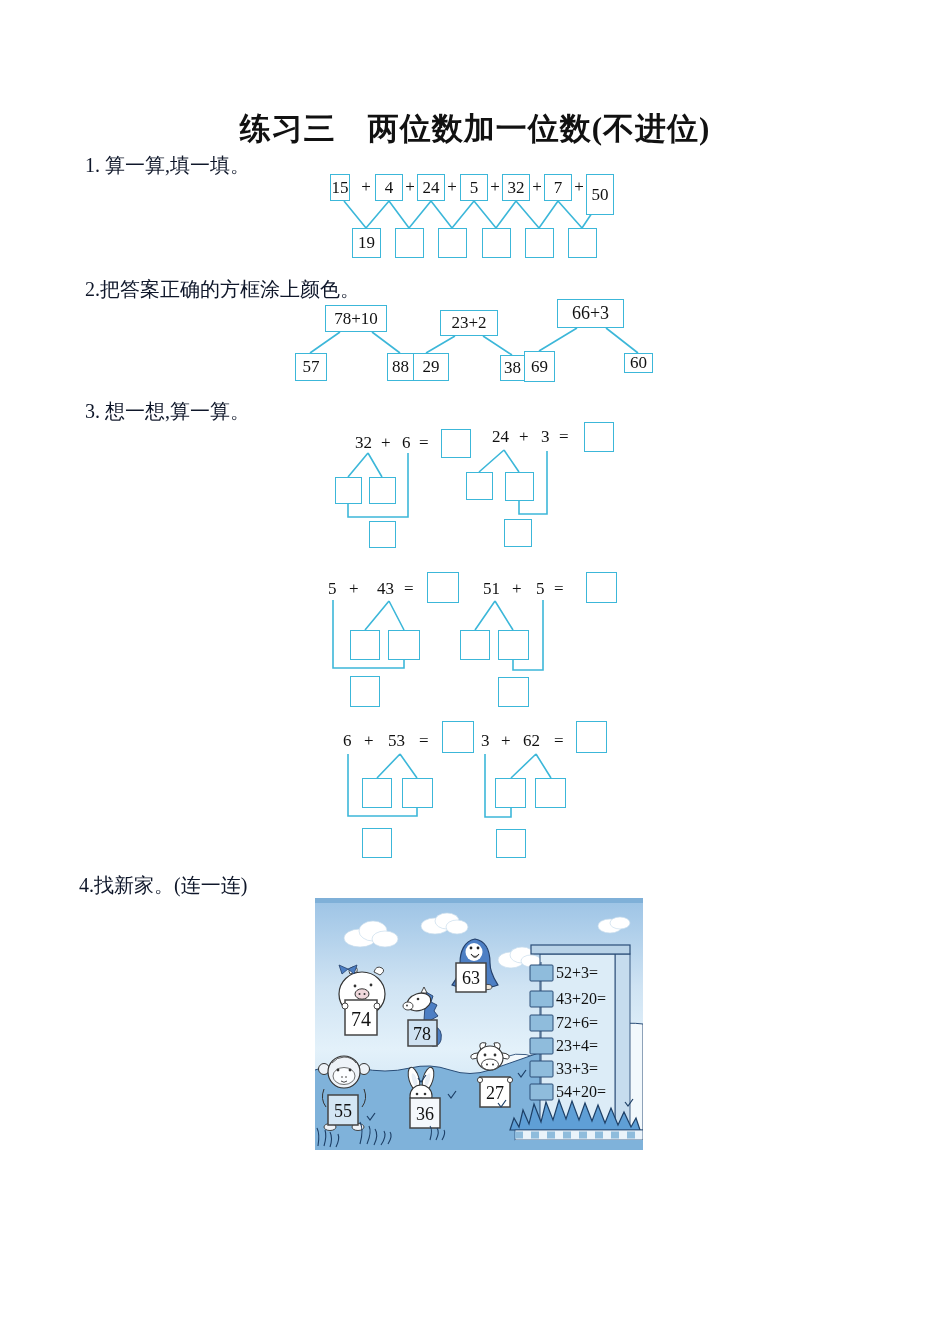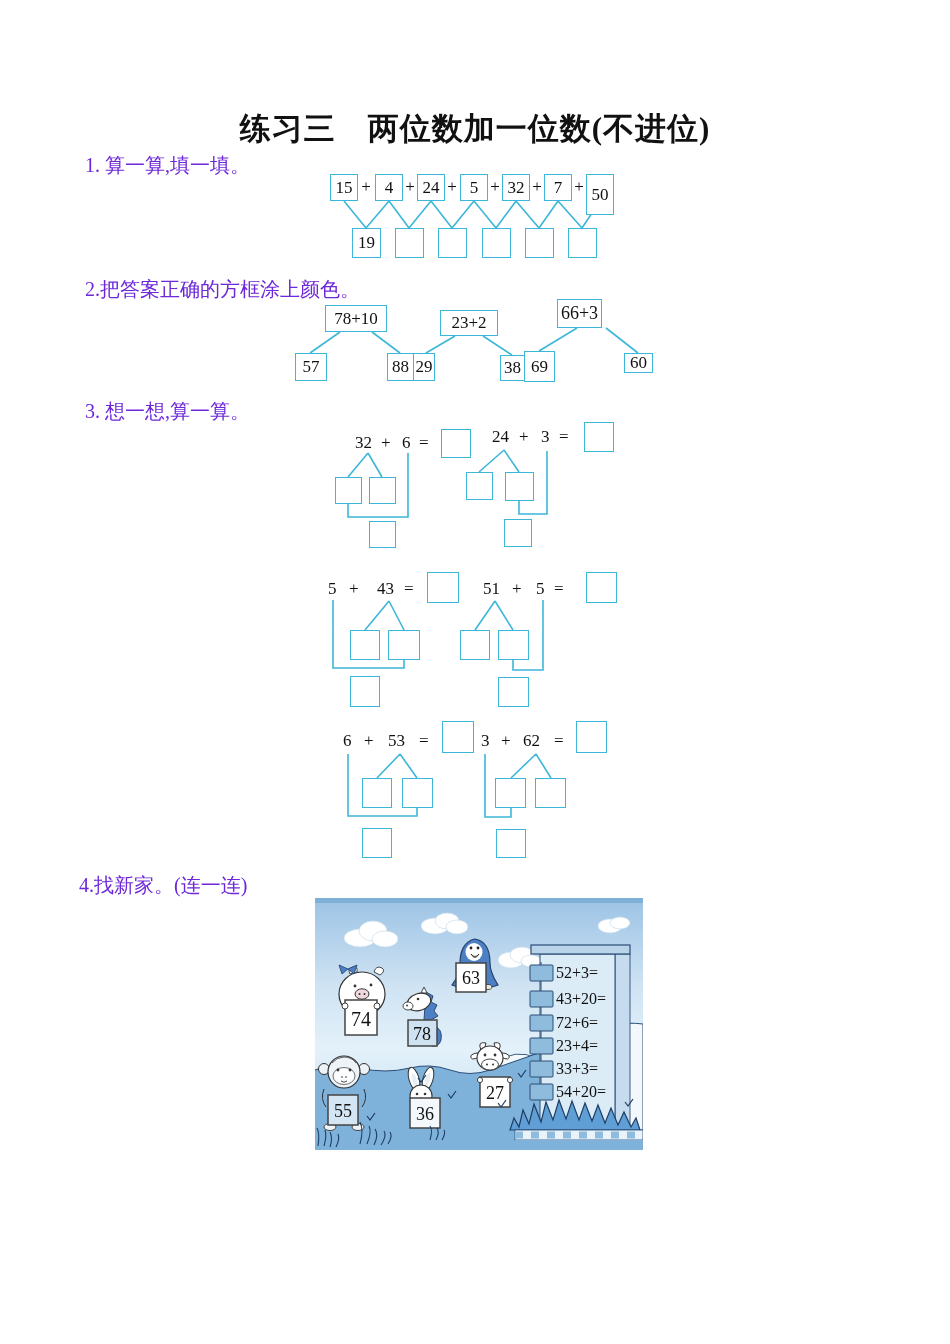--- a/index.html
+++ b/index.html
@@ -1,20 +1,20 @@
 <!DOCTYPE html>
 <html><head>
 <meta charset="utf-8">
 <style>
   html,body{margin:0;padding:0;background:#ffffff;}
   #page{position:relative;width:950px;height:1344px;background:#ffffff;overflow:hidden;
         font-family:"Liberation Serif","DejaVu Serif",serif;color:#111;}
   .title{position:absolute;left:0;top:108px;width:100%;text-align:center;
          font-size:31px;font-weight:600;letter-spacing:1px;}
-  .qlabel{position:absolute;font-size:20px;color:#6d28d9;text-align:center;}
+  .qlabel{position:absolute;font-size:20px;color:#0f172a;text-align:center;}
   .cyanbox{position:absolute;border:1.6px solid #3cb7d9;background:#ffffff;box-sizing:border-box;
            display:flex;align-items:center;justify-content:center;font-size:17px;color:#111;}
   .num{position:absolute;font-size:17px;color:#111;}
   #connectors{position:absolute;left:0;top:0;pointer-events:none;}
   #q4pic{position:absolute;left:315px;top:898px;width:328px;height:252px;overflow:hidden;}
   #q4pic svg{display:block;}
   .svgnum{font-family:"Liberation Serif","DejaVu Serif",serif;fill:#111;}
   .eqtext{font-family:"Liberation Serif","DejaVu Serif",serif;fill:#111;}
 </style>
 </head>
@@ -43,21 +43,21 @@
       <path d="M495,601 L475,630 M495,601 L513,630 M513,660 L513,670 L543,670 L543,600"></path>
       <path d="M400,754 L377,778 M400,754 L417,778 M348,754 L348,816 L417,816 L417,808"></path>
       <path d="M536,754 L511,778 M536,754 L551,778 M485,754 L485,817 L511,817 L511,808"></path>
     </g>
   </svg>
 
   <div class="title">练习三　两位数加一位数(不进位)</div>
 
   <div class="qlabel" style="left:85px;top:152px;">1. 算一算,填一填。</div>
 
-  <div class="cyanbox" style="left:330px;top:174px;width:28px;height:27px;">15</div>
+  <div class="cyanbox" style="left:330px;top:174px;width:20px;height:27px;">15</div>
   <div class="cyanbox" style="left:375px;top:174px;width:28px;height:27px;">4</div>
   <div class="cyanbox" style="left:417px;top:174px;width:28px;height:27px;">24</div>
   <div class="cyanbox" style="left:460px;top:174px;width:28px;height:27px;">5</div>
   <div class="cyanbox" style="left:502px;top:174px;width:28px;height:27px;">32</div>
   <div class="cyanbox" style="left:544px;top:174px;width:28px;height:27px;">7</div>
   <div class="cyanbox" style="left:586px;top:174px;width:28px;height:41px;">50</div>
 
   <span class="num" style="left:359px;top:177px;width:14px;text-align:center;">+</span>
   <span class="num" style="left:403px;top:177px;width:14px;text-align:center;">+</span>
   <span class="num" style="left:445px;top:177px;width:14px;text-align:center;">+</span>
@@ -69,25 +69,25 @@
   <div class="cyanbox" style="left:395px;top:228px;width:29px;height:30px;"></div>
   <div class="cyanbox" style="left:438px;top:228px;width:29px;height:30px;"></div>
   <div class="cyanbox" style="left:482px;top:228px;width:29px;height:30px;"></div>
   <div class="cyanbox" style="left:525px;top:228px;width:29px;height:30px;"></div>
   <div class="cyanbox" style="left:568px;top:228px;width:29px;height:30px;"></div>
 
   <div class="qlabel" style="left:85px;top:276px;">2.把答案正确的方框涂上颜色。</div>
 
   <div class="cyanbox" style="left:325px;top:305px;width:62px;height:27px;">78+10</div>
   <div class="cyanbox" style="left:440px;top:310px;width:58px;height:26px;">23+2</div>
-  <div class="cyanbox" style="left:557px;top:299px;width:45px;height:29px;font-size:18px;">66+3</div>
+  <div class="cyanbox" style="left:557px;top:299px;width:67px;height:29px;font-size:18px;">66+3</div>
 
   <div class="cyanbox" style="left:295px;top:353px;width:32px;height:28px;">57</div>
   <div class="cyanbox" style="left:387px;top:353px;width:27px;height:28px;">88</div>
-  <div class="cyanbox" style="left:413px;top:353px;width:22px;height:28px;">29</div>
+  <div class="cyanbox" style="left:413px;top:353px;width:36px;height:28px;">29</div>
   <div class="cyanbox" style="left:500px;top:355px;width:25px;height:26px;">38</div>
   <div class="cyanbox" style="left:524px;top:351px;width:31px;height:31px;">69</div>
   <div class="cyanbox" style="left:624px;top:353px;width:29px;height:20px;">60</div>
 
   <div class="qlabel" style="left:85px;top:398px;">3. 想一想,算一算。</div>
 
   <span class="num" style="left:355px;top:433px;">32</span>
   <span class="num" style="left:381px;top:433px;">+</span>
   <span class="num" style="left:402px;top:433px;">6</span>
   <span class="num" style="left:419px;top:433px;">=</span>

